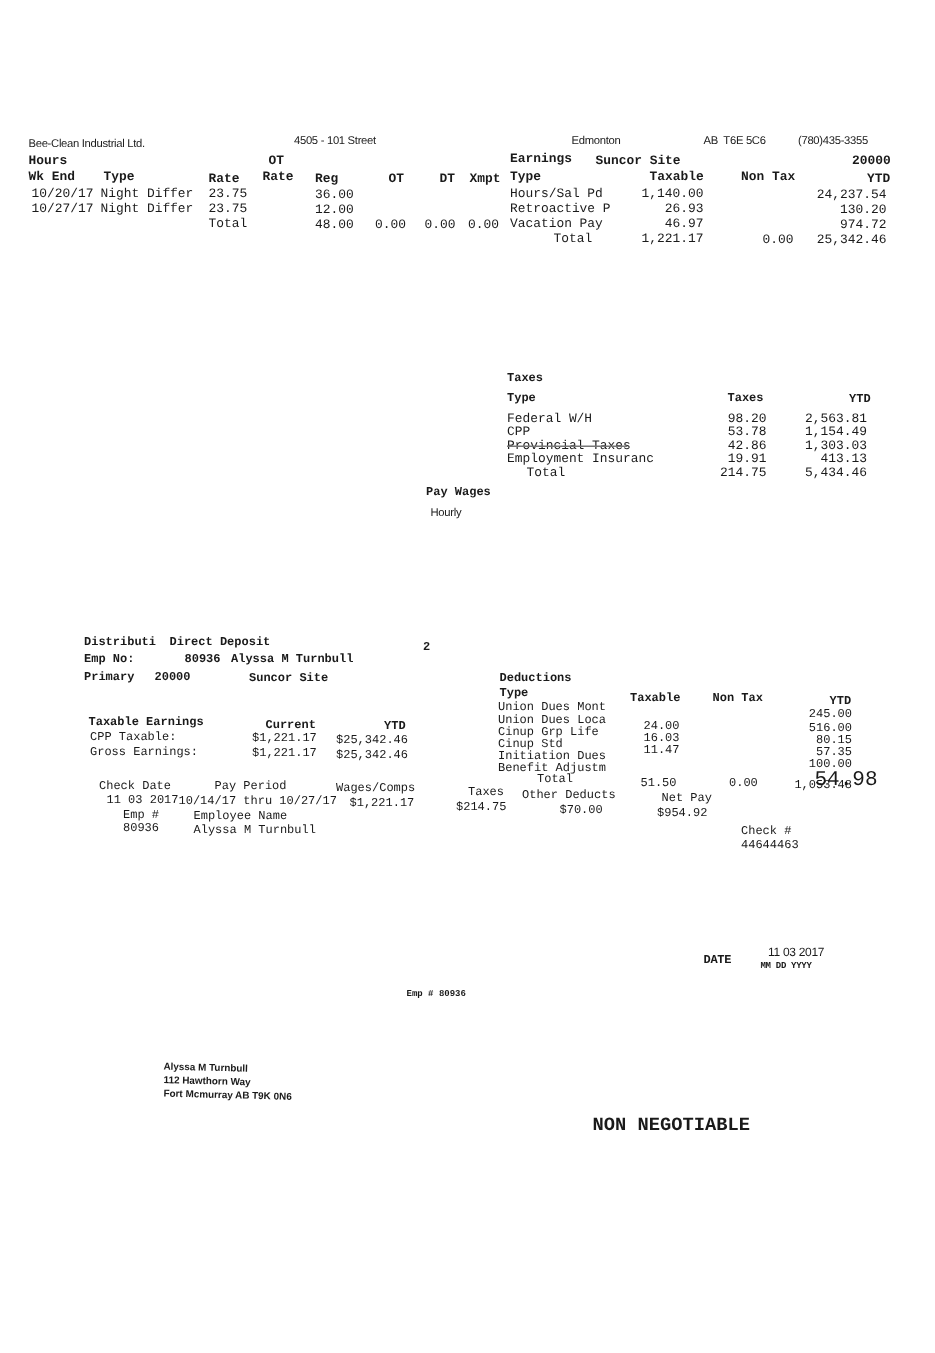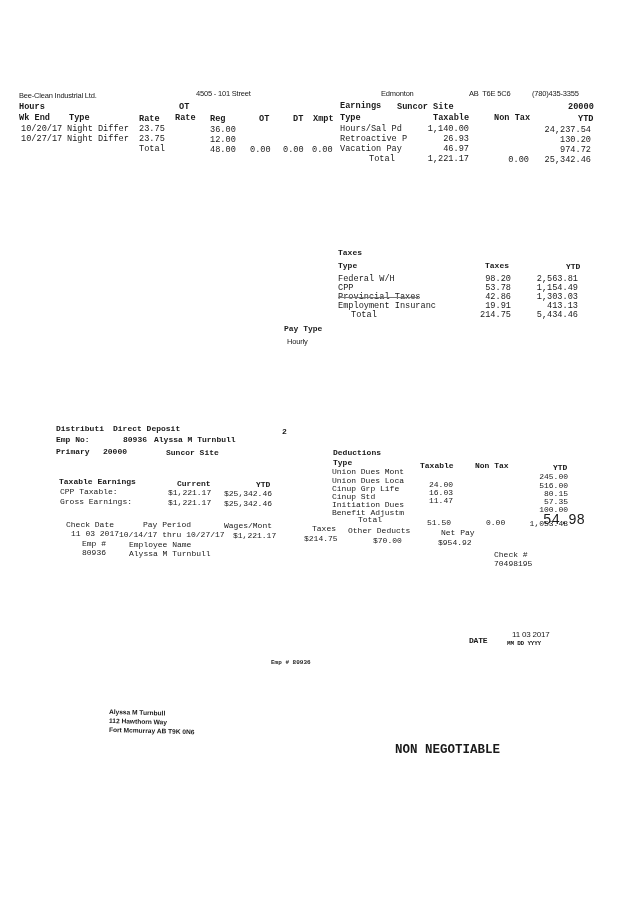--- a/index.html
+++ b/index.html
@@ -108,21 +108,21 @@
   <div class="abs mono" style="left:338px;top:301px">Employment Insuranc</div>
   <div class="abs mono r" style="right:112px;top:301px">19.91</div>
   <div class="abs mono r" style="right:45px;top:301px">413.13</div>
 </div>
 <div>
   <div class="abs mono" style="left:351px;top:310px">Total</div>
   <div class="abs mono r" style="right:112px;top:310px">214.75</div>
   <div class="abs mono r" style="right:45px;top:310px">5,434.46</div>
 </div>
 
-<div class="abs mono b" style="left:284px;top:324px;font-size:8px">Pay Type</div>
+<div class="abs mono b" style="left:284px;top:324px;font-size:8px">Pay Wages</div>
 <div class="abs sans" style="left:287px;top:337px">Hourly</div>
 
 <div class="abs mono b" style="left:56px;top:424px;font-size:8px">Distributi</div>
 <div class="abs mono b" style="left:113px;top:424px;font-size:8px">Direct Deposit</div>
 <div class="abs mono b" style="left:282px;top:427px;font-size:8px">2</div>
 <div class="abs mono b" style="left:56px;top:435px;font-size:8px">Emp No:</div>
 <div class="abs mono b" style="left:123px;top:435px;font-size:8px">80936</div>
 <div class="abs mono b" style="left:154px;top:435px;font-size:8px">Alyssa M Turnbull</div>
 <div class="abs mono b" style="left:56px;top:447px;font-size:8px">Primary</div>
 <div class="abs mono b" style="left:103px;top:447px;font-size:8px">20000</div>
@@ -139,34 +139,34 @@
 <div>
   <div class="abs mono" style="left:60px;top:497px;font-size:8px">Gross Earnings:</div>
   <div class="abs mono" style="left:168px;top:498px;font-size:8px">$1,221.17</div>
   <div class="abs mono" style="left:224px;top:499px;font-size:8px">$25,342.46</div>
 </div>
 
 <div class="abs mono" style="left:66px;top:520px;font-size:8px">Check Date</div>
 <div class="abs mono" style="left:71px;top:529px;font-size:8px">11 03 2017</div>
 <div class="abs mono" style="left:143px;top:520px;font-size:8px">Pay Period</div>
 <div class="abs mono" style="left:119px;top:530px;font-size:8px">10/14/17 thru 10/27/17</div>
-<div class="abs mono" style="left:224px;top:521px;font-size:8px">Wages/Mont</div>
+<div class="abs mono" style="left:224px;top:521px;font-size:8px">Wages/Comps</div>
 <div class="abs mono" style="left:233px;top:531px;font-size:8px">$1,221.17</div>
 <div class="abs mono" style="left:312px;top:524px;font-size:8px">Taxes</div>
 <div class="abs mono" style="left:304px;top:534px;font-size:8px">$214.75</div>
 <div class="abs mono" style="left:348px;top:526px;font-size:8px">Other Deducts</div>
 <div class="abs mono" style="left:373px;top:536px;font-size:8px">$70.00</div>
 <div class="abs mono" style="left:441px;top:528px;font-size:8px">Net Pay</div>
 <div class="abs mono" style="left:438px;top:538px;font-size:8px">$954.92</div>
 <div class="abs mono" style="left:82px;top:539px;font-size:8px">Emp #</div>
 <div class="abs mono" style="left:129px;top:540px;font-size:8px">Employee Name</div>
 <div class="abs mono" style="left:82px;top:548px;font-size:8px">80936</div>
 <div class="abs mono" style="left:129px;top:549px;font-size:8px">Alyssa M Turnbull</div>
 <div class="abs mono" style="left:494px;top:550px;font-size:8px">Check #</div>
-<div class="abs mono" style="left:494px;top:559px;font-size:8px">70498195</div>
+<div class="abs mono" style="left:494px;top:559px;font-size:8px">44644463</div>
 
 <div class="abs mono b" style="left:333px;top:448px;font-size:8px">Deductions</div>
 <div class="abs mono b" style="left:333px;top:458px;font-size:8px">Type</div>
 <div class="abs mono b" style="left:420px;top:461px;font-size:8px">Taxable</div>
 <div class="abs mono b" style="left:475px;top:461px;font-size:8px">Non Tax</div>
 <div class="abs mono b" style="left:553px;top:463px;font-size:8px">YTD</div>
 
 <div>
   <div class="abs mono" style="left:332px;top:467px;font-size:8px">Union Dues Mont</div>
   <div class="abs mono r" style="right:55px;top:472px;font-size:8px">245.00</div>

